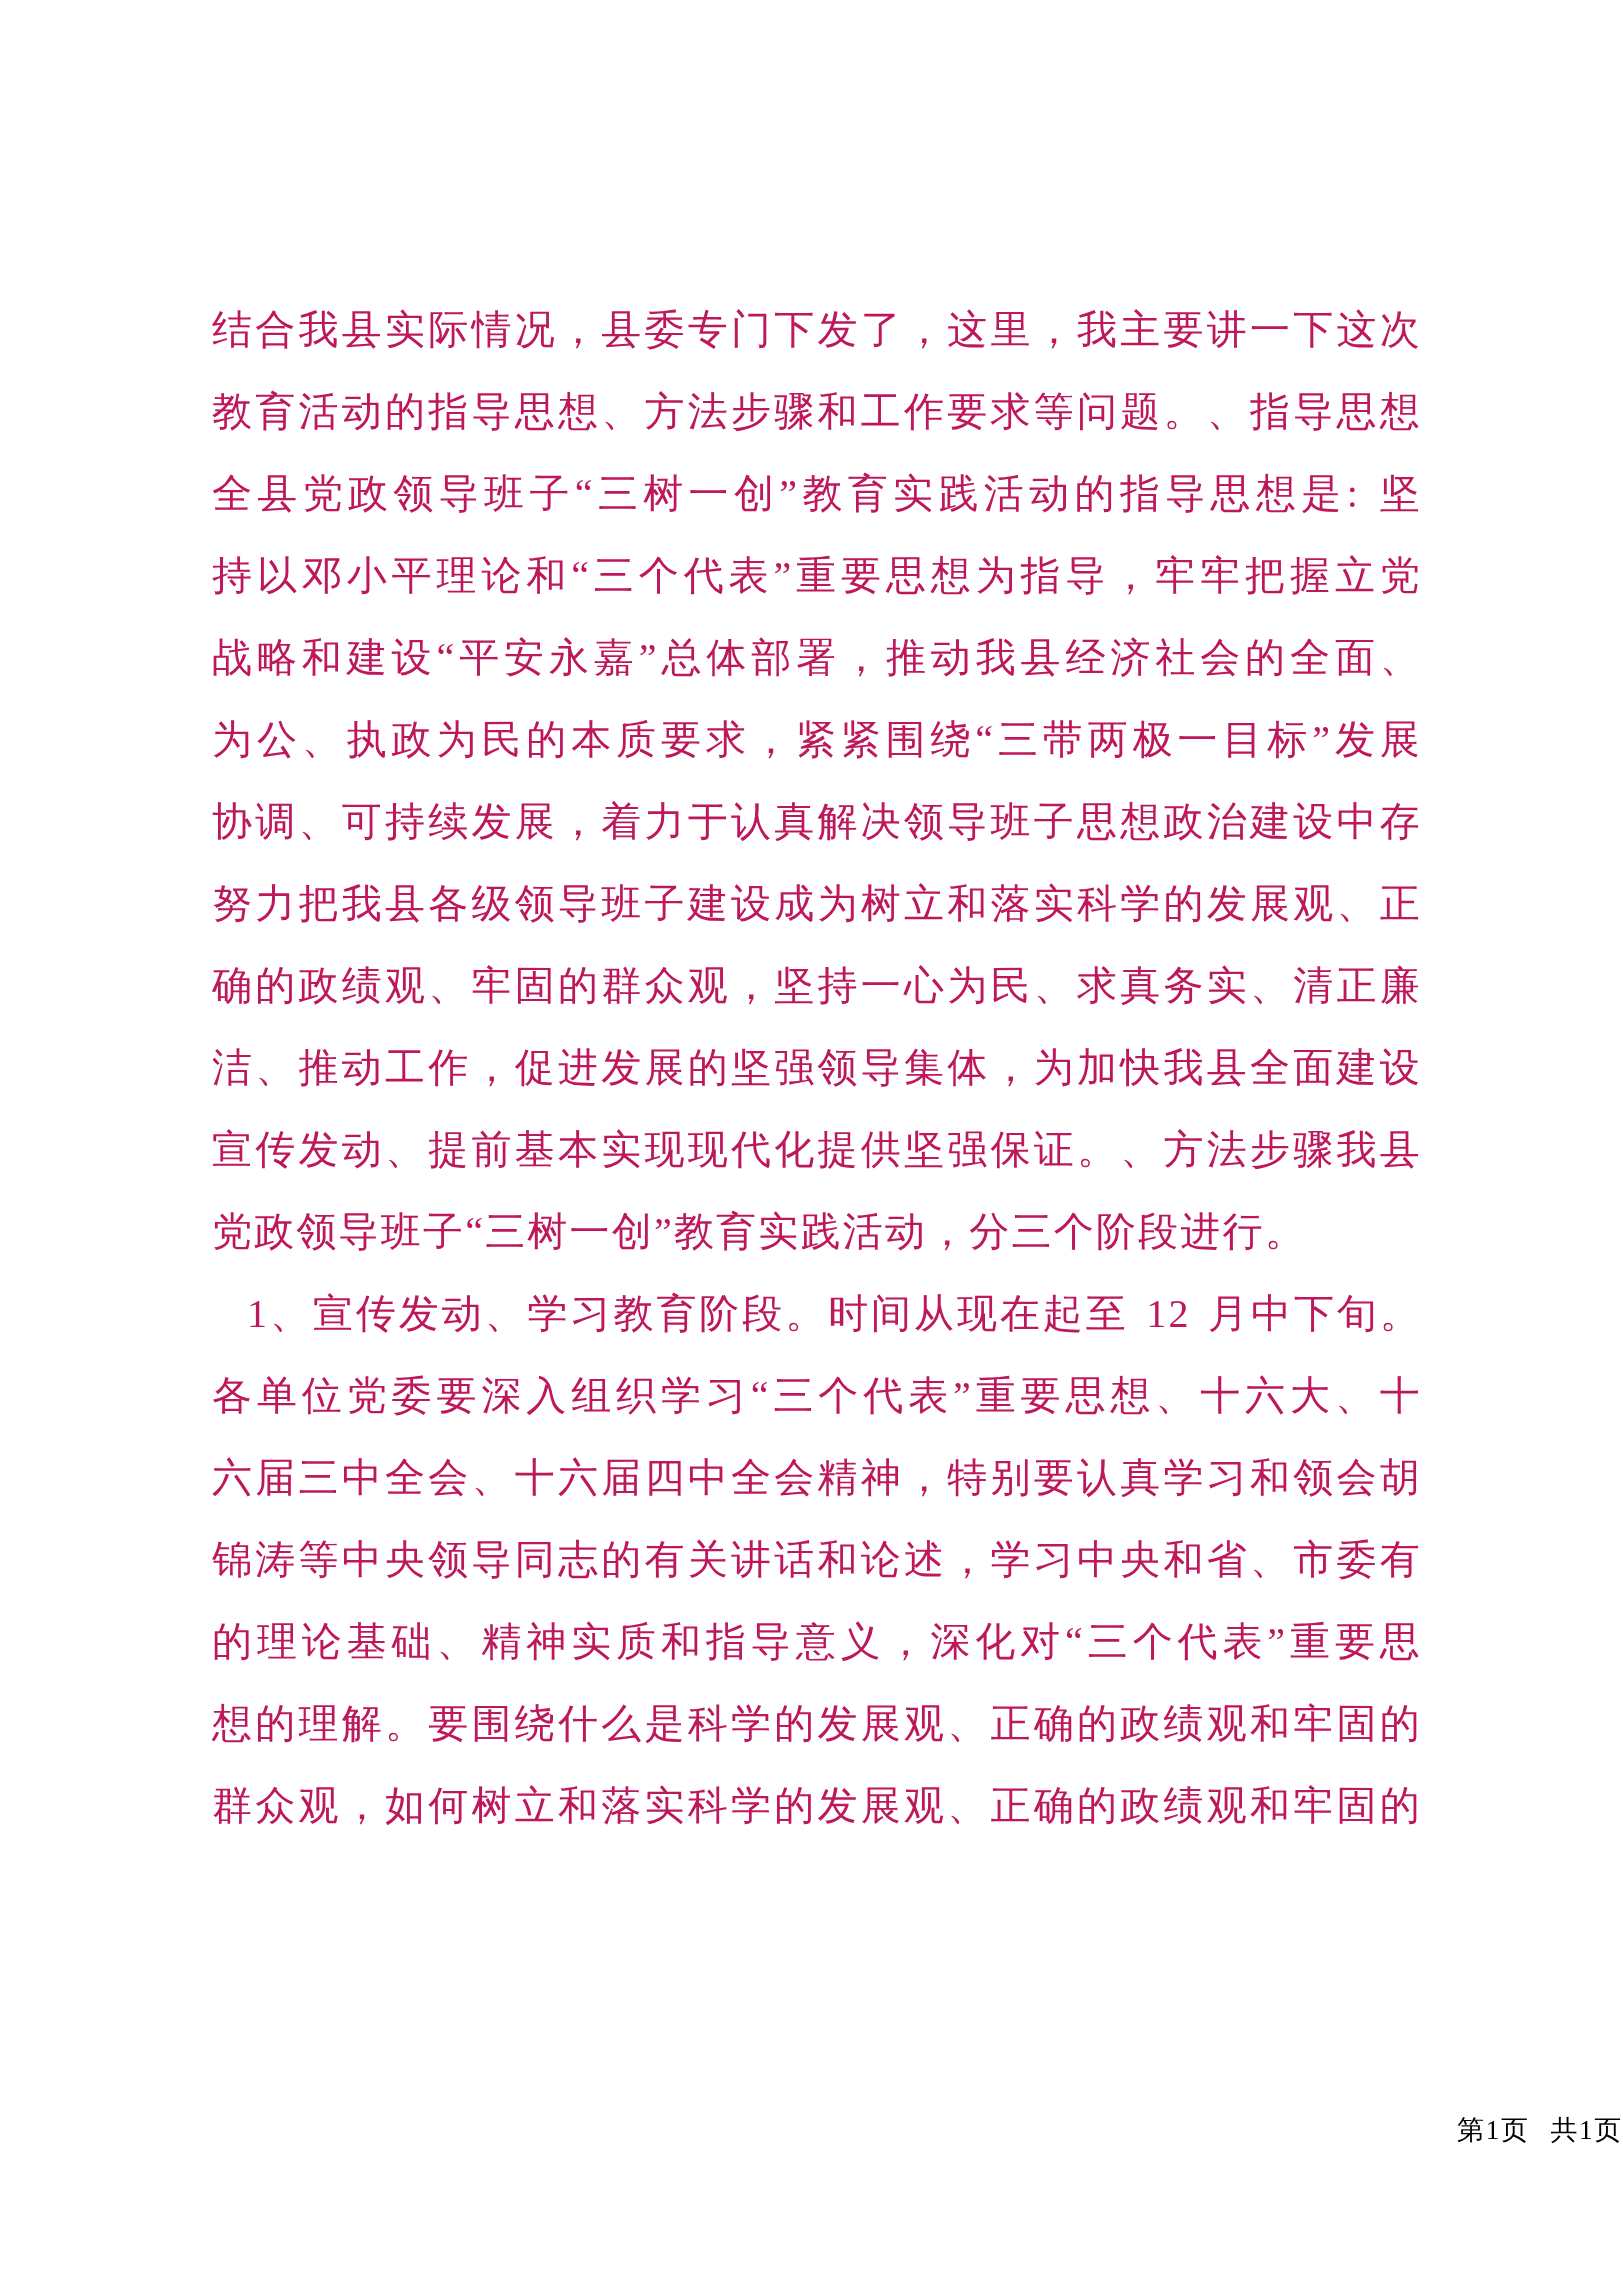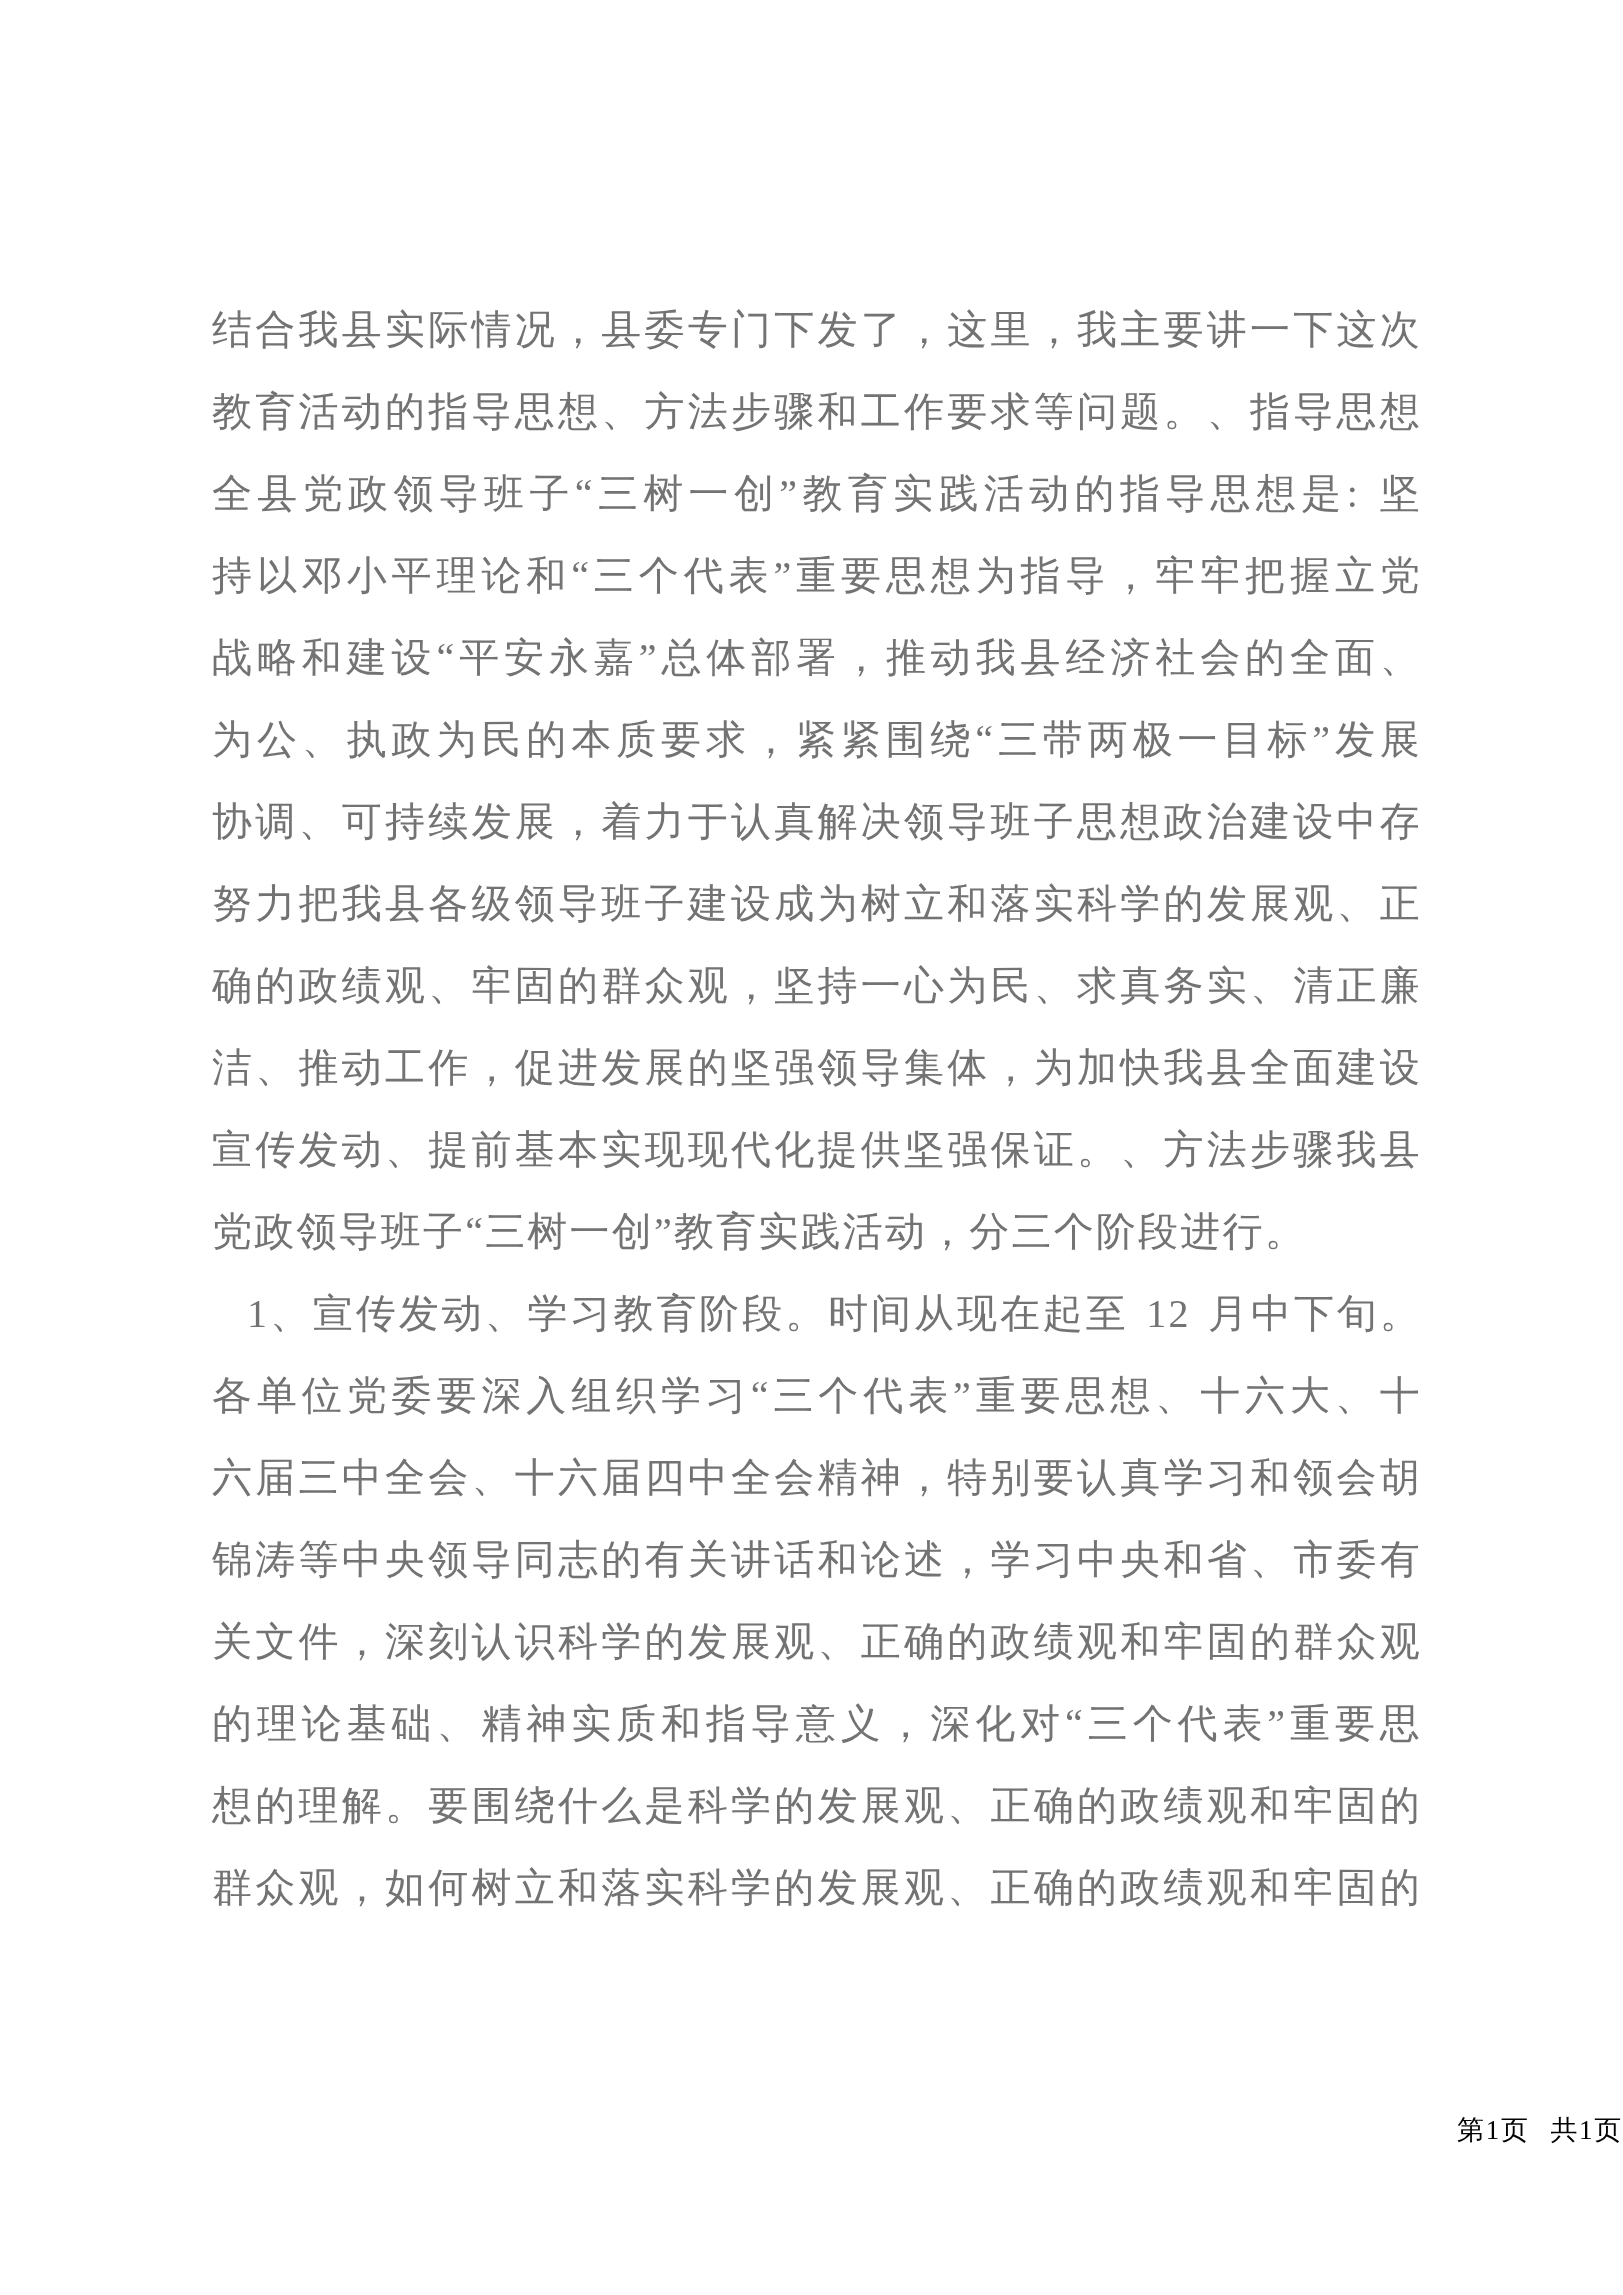--- a/index.html
+++ b/index.html
@@ -19,21 +19,21 @@
     left: 212px;
     top: 289px;
     width: 1210px;
     color: #000000;
   }
   .paragraph { margin: 0; }
   .line {
     font-size: 40px;
     line-height: 82px;
     letter-spacing: 2.2px;
-    color: #737373;
+    color: #be185d;
     text-align: justify;
     text-align-last: justify;
     white-space: pre-wrap;
     word-spacing: 4.5px;
   }
   .line.para-end {
     text-align-last: left;
   }
   .line.first-indent {
     text-indent: 35px;
@@ -71,21 +71,20 @@
       <div class="line">洁、推动工作，促进发展的坚强领导集体，为加快我县全面建设</div>
       <div class="line">宣传发动、提前基本实现现代化提供坚强保证。、方法步骤我县</div>
       <div class="line para-end">党政领导班子“三树一创”教育实践活动，分三个阶段进行。</div>
     </div>
 
     <div class="paragraph">
       <div class="line first-indent">1、宣传发动、学习教育阶段。时间从现在起至 12 月中下旬。</div>
       <div class="line">各单位党委要深入组织学习“三个代表”重要思想、十六大、十</div>
       <div class="line">六届三中全会、十六届四中全会精神，特别要认真学习和领会胡</div>
       <div class="line">锦涛等中央领导同志的有关讲话和论述，学习中央和省、市委有</div>
-      <div class="line">关文件，深刻认识科学的发展观、正确的政绩观和牢固的群众观</div>
       <div class="line">的理论基础、精神实质和指导意义，深化对“三个代表”重要思</div>
       <div class="line">想的理解。要围绕什么是科学的发展观、正确的政绩观和牢固的</div>
       <div class="line">群众观，如何树立和落实科学的发展观、正确的政绩观和牢固的</div>
     </div>
 
   </div>
 
   <div class="footer">第1页 共1页</div>
 
 </div>

